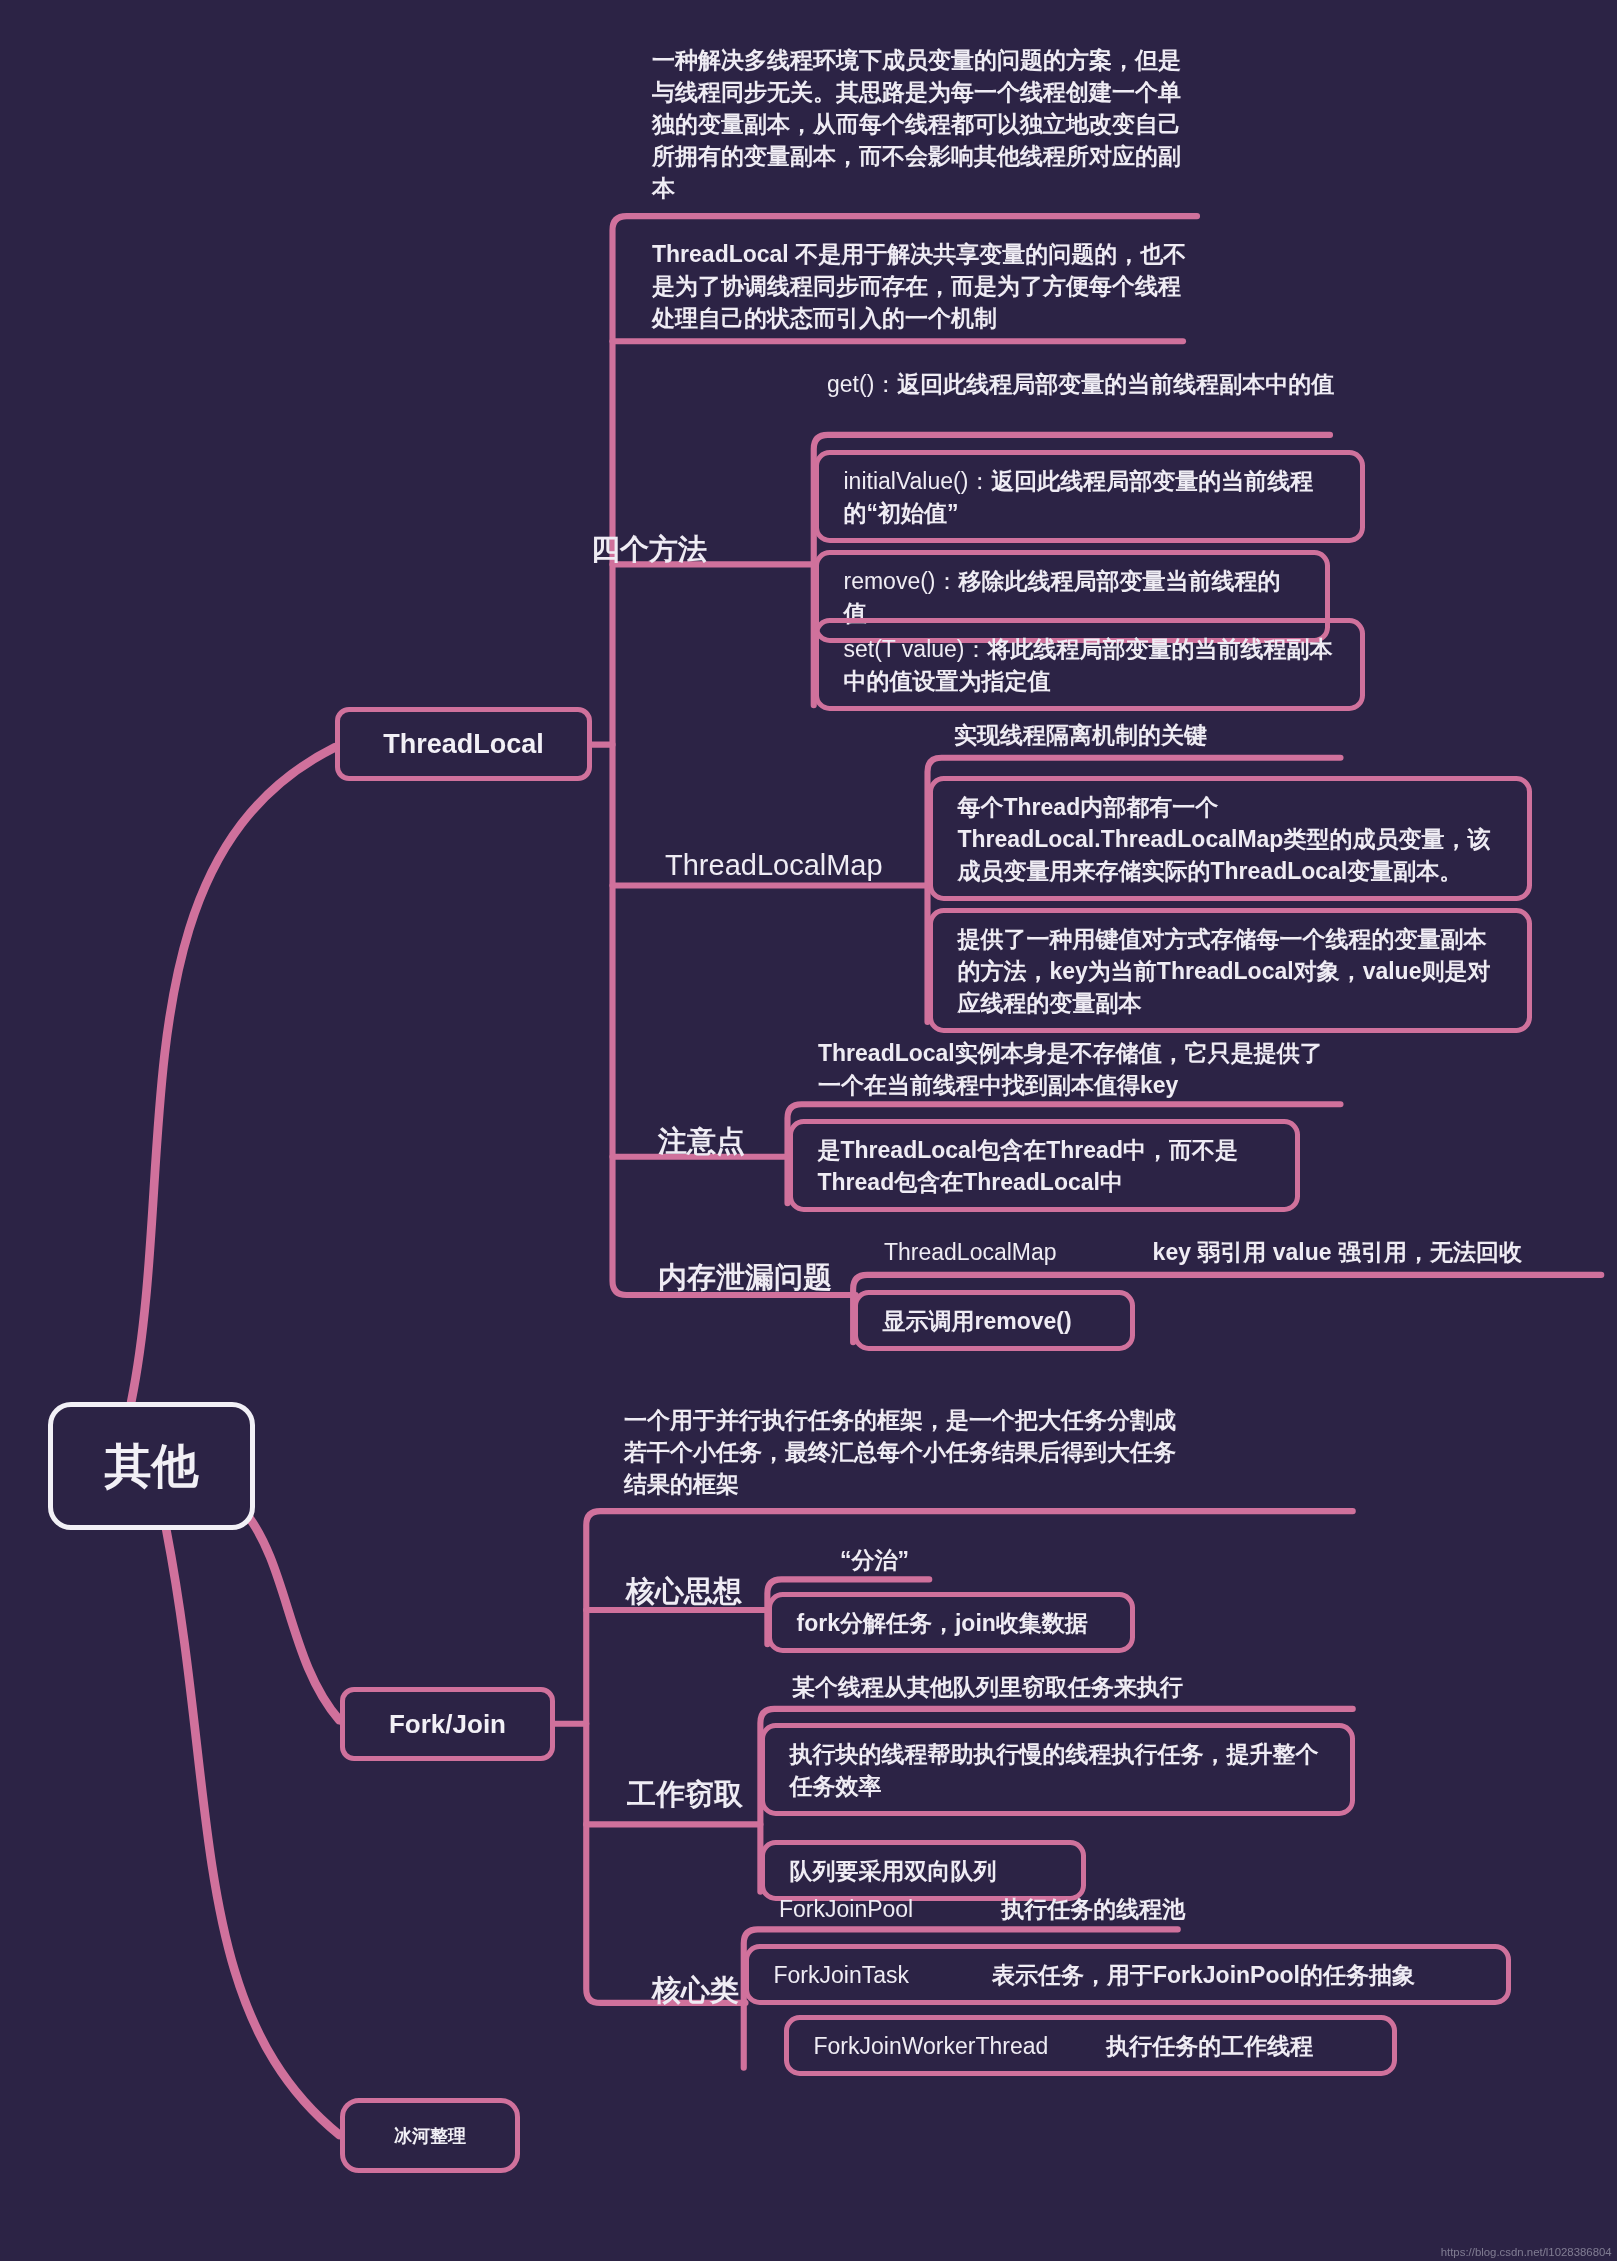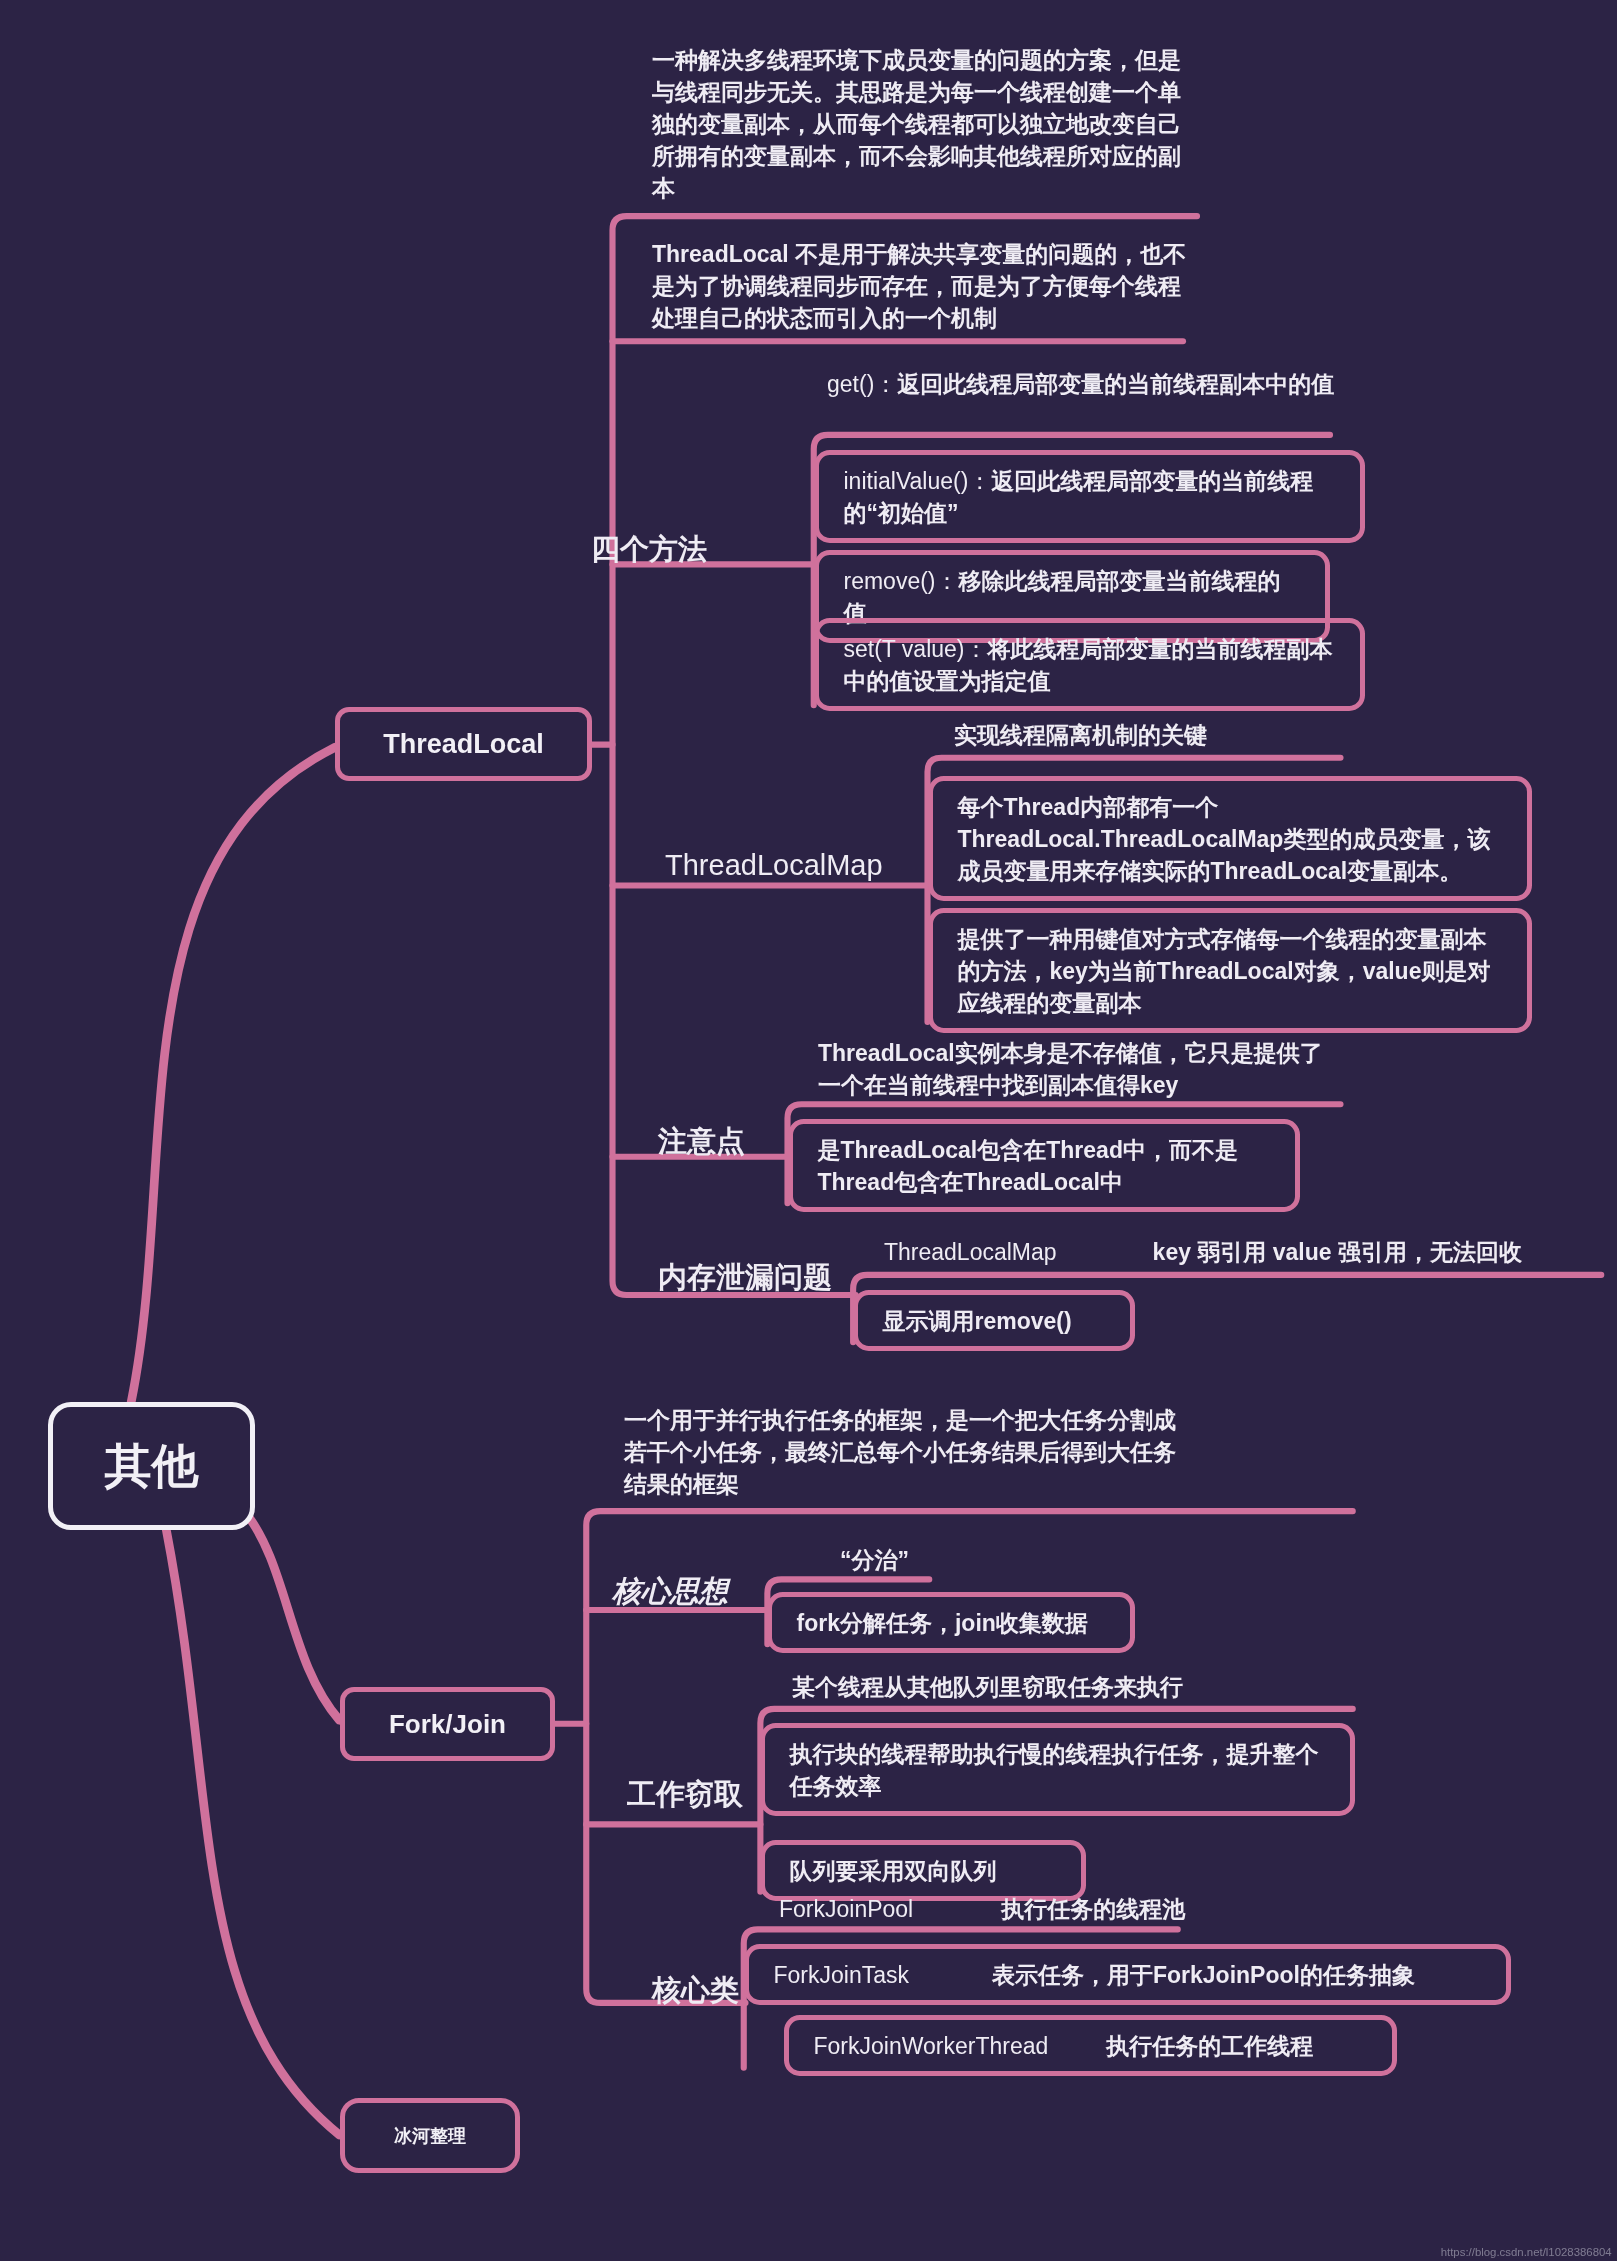--- a/index.html
+++ b/index.html
@@ -124,21 +124,21 @@
   </div>
 
   <div class="box" style="left:853px;top:1282px;width:282px;white-space:nowrap;">显示调用remove()</div>
 
   <div class="title-box" style="left:340px;top:1687px;width:215px;height:74px;font-size:26px;">
     <span>Fork/Join</span>
   </div>
 
   <div class="t" style="left:624px;top:1404px;width:553px;">一个用于并行执行任务的框架，是一个把大任务分割成若干个小任务，最终汇总每个小任务结果后得到大任务结果的框架</div>
 
-  <div class="label" style="left:612px;top:1572px;font-style:italic;">核心思想</div>
+  <div class="label" style="left:626px;top:1572px;">核心思想</div>
 
   <div class="t" style="left:792px;top:1544px;white-space:nowrap;margin-left:48px;">“分治”</div>
 
   <div class="box" style="left:767px;top:1584px;width:368px;white-space:nowrap;">fork分解任务，join收集数据</div>
 
   <div class="label" style="left:627px;top:1775px;">工作窃取</div>
 
   <div class="t" style="left:792px;top:1671px;white-space:nowrap;">某个线程从其他队列里窃取任务来执行</div>
 
   <div class="box" style="left:760px;top:1715px;width:595px;">执行块的线程帮助执行慢的线程执行任务，提升整个任务效率</div>

